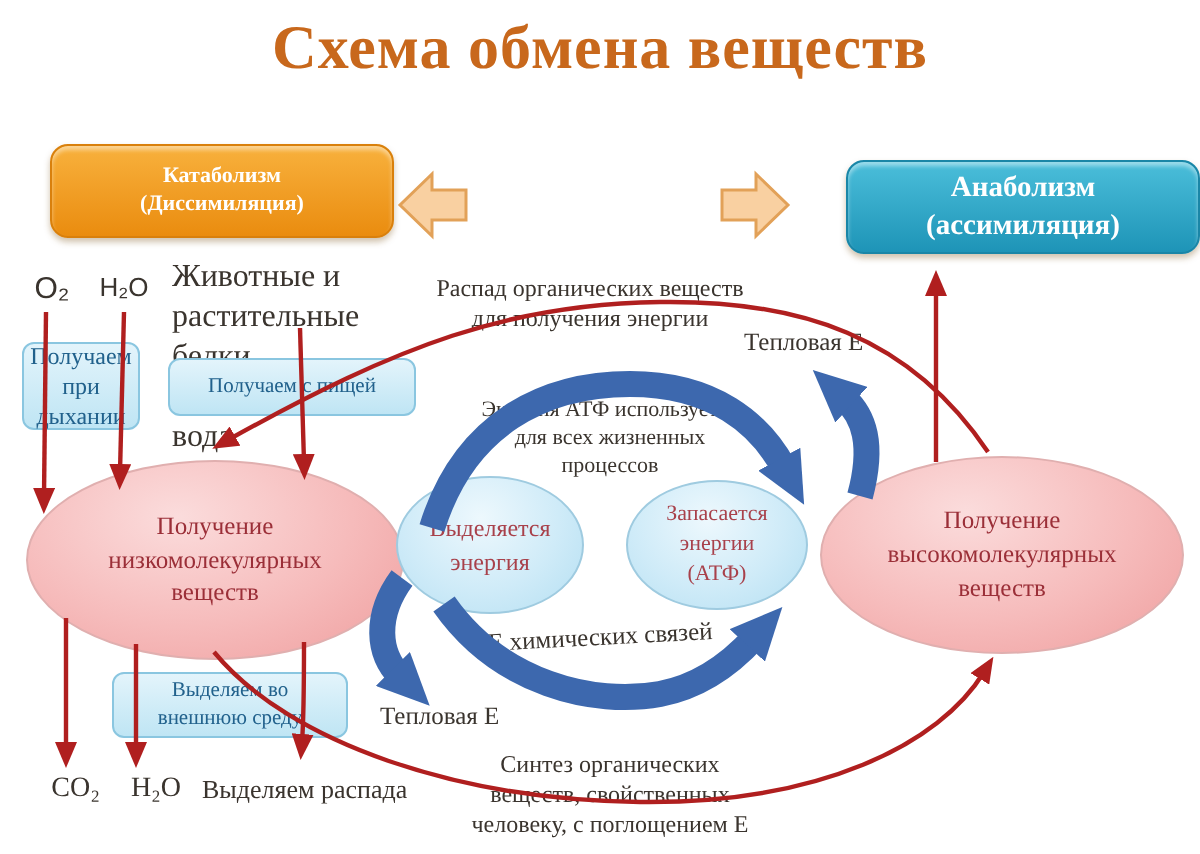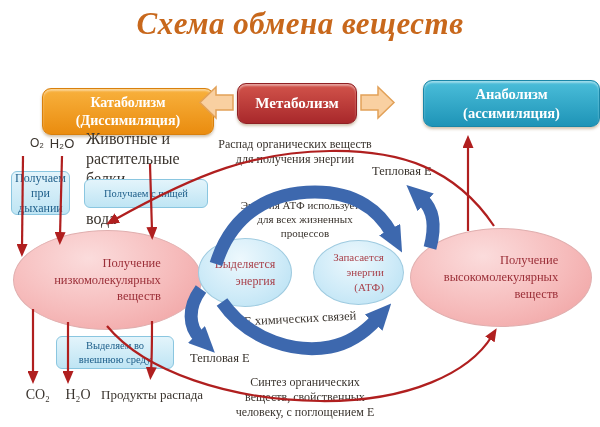--- a/index.html
+++ b/index.html
@@ -1,56 +1,55 @@
 <!DOCTYPE html>
 <html><head>
 <meta charset="utf-8">
 <style>
   html,body{margin:0;padding:0;background:#fff;}
   #stage{position:relative;width:600px;height:427px;background:#fff;overflow:hidden;
          font-family:"Liberation Serif",serif;}
   .title{position:absolute;top:6px;left:0;width:100%;text-align:center;
-         font-weight:bold;font-size:31px;color:#C8681C;letter-spacing:.5px;font-style:italic;}
+         font-weight:bold;font-size:31px;color:#C8681C;letter-spacing:.5px;}
   .topbox{position:absolute;border-radius:9px;color:#fff;font-weight:bold;text-align:center;
           display:flex;align-items:center;justify-content:center;white-space:pre-line;
           line-height:1.25;box-shadow:0 2px 3px rgba(120,80,20,.35), inset 0 2px 2px rgba(255,255,255,.45);}
-  .catab{left:25px;top:88px;width:170px;height:45px;font-size:14px;
-         background:linear-gradient(#F8B13D,#EA8C0F);border:1px solid #D9800C;margin-left:17px;}
+  .catab{left:25px;top:72px;width:170px;height:45px;font-size:11px;
+         background:linear-gradient(#F8B13D,#EA8C0F);border:1px solid #D9800C;}
   .metab{left:237px;top:83px;width:118px;height:39px;font-size:15px;
          background:linear-gradient(#D2544B,#A8282B);border:1px solid #8F2024;}
   .anab{left:423px;top:80px;width:175px;height:45px;font-size:14.5px;
         background:linear-gradient(#4BBEDA,#1E94B7);border:1px solid #1A86A7;}
   .bluebox{position:absolute;background:linear-gradient(#E3F4FB,#BFE5F4);
            border:1px solid #8AC6E0;border-radius:6px;color:#21618C;text-align:center;
            display:flex;align-items:center;justify-content:center;white-space:pre-line;line-height:1.25;}
   .ellipse{position:absolute;border-radius:50%;display:flex;align-items:center;justify-content:center;
-           text-align:right;white-space:pre-line;line-height:1.35;}
+           text-align:center;white-space:pre-line;line-height:1.35;}
   .pink{background:radial-gradient(ellipse at 40% 28%,#FBDCDC 0%,#F6BBBB 55%,#EF9E9E 100%);
         border:1px solid #E0AFAF;color:#9B2F38;}
   .blue-el{background:radial-gradient(ellipse at 45% 30%,#EDF8FD 0%,#CFEBF8 55%,#B4DFF2 100%);
         border:1px solid #9FCBE0;color:#A8414B;}
   .lbl{position:absolute;white-space:pre-line;color:#3A342E;line-height:1.25;}
   .ctr{text-align:center;}
   .sans{font-family:"Liberation Sans",sans-serif;}
   svg{position:absolute;left:0;top:0;pointer-events:none;}
 </style>
 </head>
 <body>
 
 <div id="stage">
 
   <div class="title">Схема обмена веществ</div>
 
   <div class="topbox catab">Катаболизм
 (Диссимиляция)</div>
-  <div class="topbox metab">Метаболизм</div>
   <div class="topbox anab">Анаболизм
 (ассимиляция)</div>
 
-  <div class="lbl ctr sans" style="left:24px;top:136px;width:26px;font-size:12px;">O₂</div>
+  <div class="lbl ctr sans" style="left:13px;top:136px;width:26px;font-size:15px;">O₂</div>
   <div class="lbl ctr sans" style="left:44px;top:136px;width:36px;font-size:13px;">H₂O</div>
   <div class="lbl" style="left:86px;top:129px;width:136px;font-size:16px;">Животные и
 растительные белки,
 жиры, углеводы, вода</div>
 
   <div class="bluebox" style="left:11px;top:171px;width:57px;height:42px;font-size:12px;">Получаем
 при
 дыхании</div>
   <div class="bluebox" style="left:84px;top:179px;width:122px;height:27px;font-size:10.5px;">Получаем с пищей</div>
   <div class="bluebox" style="left:56px;top:336px;width:116px;height:31px;font-size:10.5px;">Выделяем во
@@ -77,21 +76,21 @@
 (АТФ)</div>
 
   <div class="lbl" style="left:244px;top:311px;width:130px;font-size:12.5px;transform:rotate(-3deg);">Е химических связей</div>
   <div class="lbl" style="left:190px;top:351px;width:70px;font-size:12.5px;">Тепловая Е</div>
   <div class="lbl ctr" style="left:225px;top:375px;width:160px;font-size:12px;">Синтез органических
 веществ, свойственных
 человеку, с поглощением Е</div>
 
   <div class="lbl ctr" style="left:14px;top:386px;width:36px;font-size:14px;text-align:right;">CO₂</div>
   <div class="lbl ctr" style="left:60px;top:386px;width:36px;font-size:14px;">H₂O</div>
-  <div class="lbl" style="left:101px;top:387px;width:110px;font-size:13px;">Продукты распада</div>
+  <div class="lbl" style="left:101px;top:387px;width:110px;font-size:13px;">Выделяем распада</div>
 
   <svg width="600" height="427" viewBox="0 0 600 427">
     <defs>
       <marker id="ar" markerUnits="userSpaceOnUse" markerWidth="13" markerHeight="11" refX="4" refY="5.5" orient="auto">
         <path d="M0,0 L13,5.5 L0,11 Z" fill="#B01F1F"></path>
       </marker>
       <marker id="ab" markerUnits="userSpaceOnUse" markerWidth="26" markerHeight="24" refX="5" refY="12" orient="auto">
         <path d="M0,0 L26,12 L0,24 Z" fill="#3D68AE"></path>
       </marker>
     </defs>

